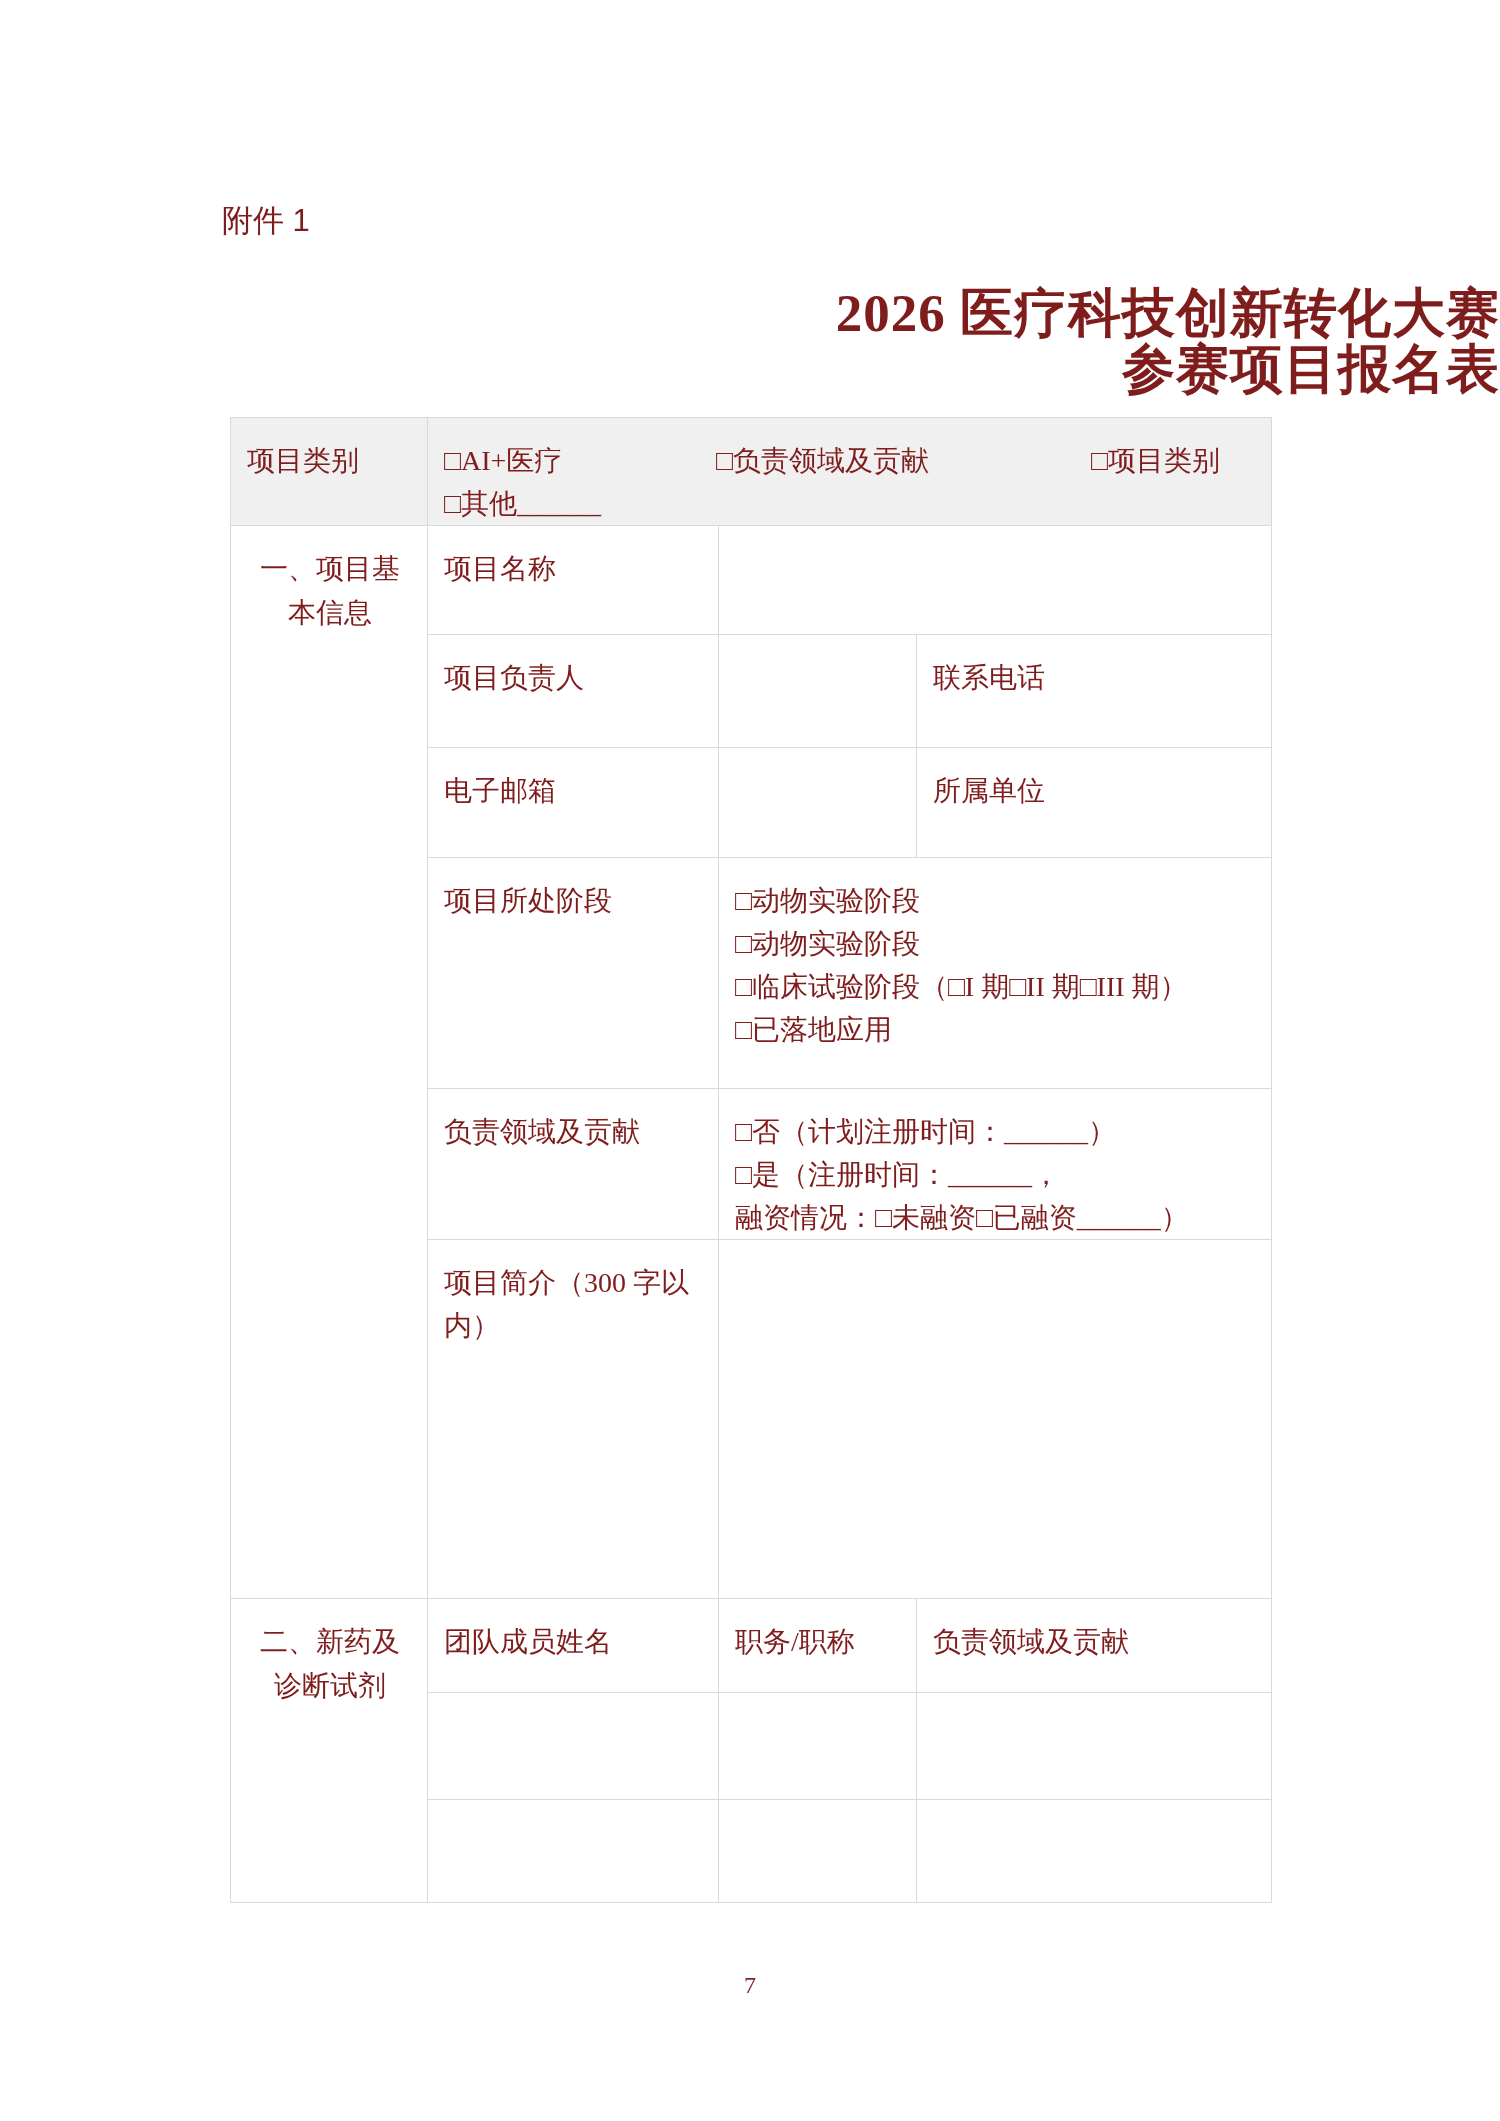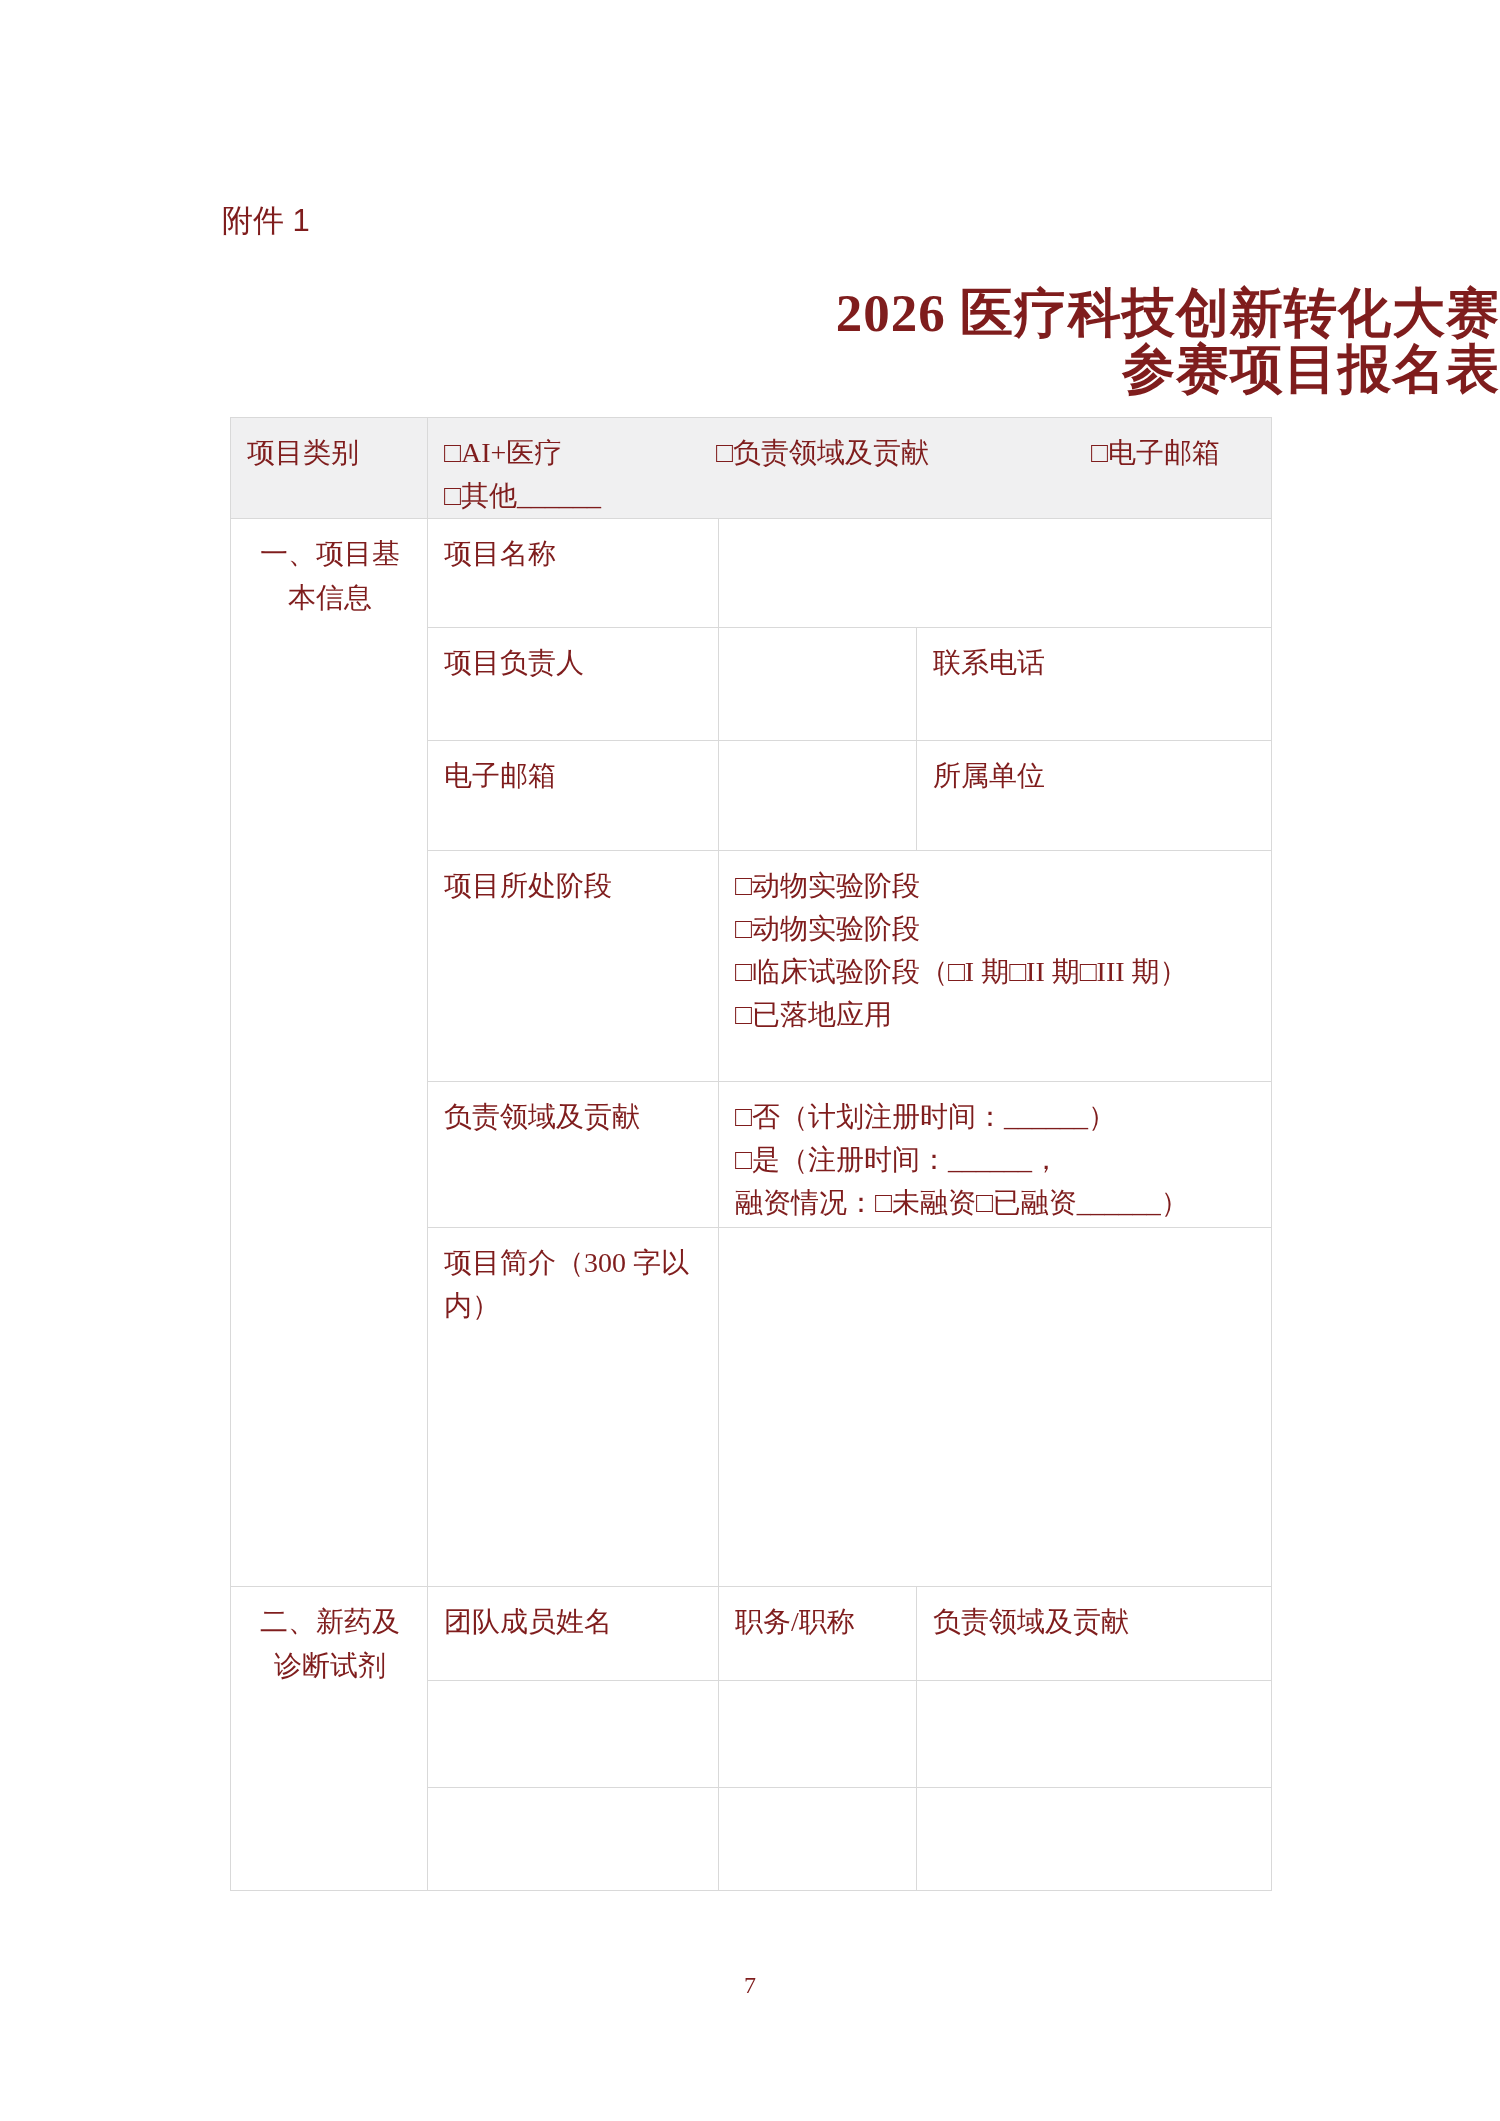--- a/index.html
+++ b/index.html
@@ -37,21 +37,21 @@
     left:230px;
     top:417px;
     width:1041px;
     border-collapse:collapse;
     table-layout:fixed;
     font-size:28px;
   }
   table.form td{
     border:1px solid #d9d9d9;
     vertical-align:top;
-    padding:13px 14px 0 16px;
+    padding:21px 14px 0 16px;
     line-height:43px;
     overflow:hidden;
     word-break:break-word;
   }
   td.gray{background:#f0f0f1;}
   td.side{
     vertical-align:middle;
     text-align:center;
     padding:0;
   }
@@ -93,21 +93,21 @@
       <col style="width:355px">
     </colgroup>
 
     <tbody>
         <tr style="height:101px">
       <td class="gray">项目类别</td>
       <td class="gray" colspan="3">
         <div class="cat-line1">
           <span>□AI+医疗</span>
           <span>□负责领域及贡献</span>
-          <span>□电子邮箱</span>
+          <span>□项目类别</span>
         </div>
         <div>□其他______</div>
       </td>
     </tr>
 
     <tr style="height:109px">
       <td class="side" rowspan="6">
         <div class="side-wrap">一、项目基本信息</div>
       </td>
       <td>项目名称</td>

